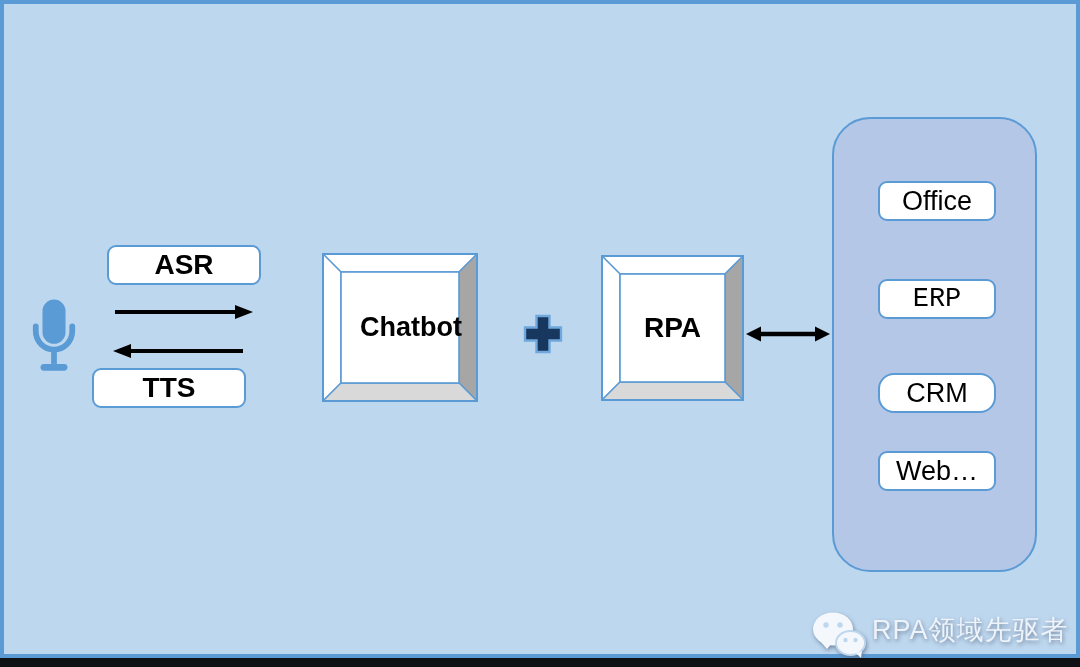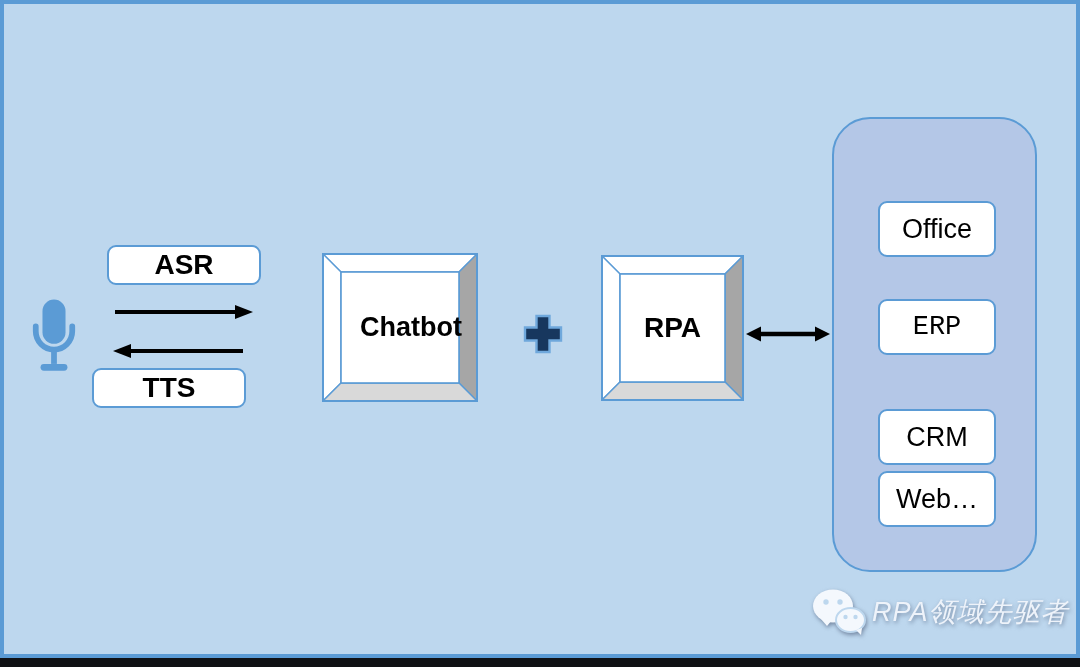--- a/index.html
+++ b/index.html
@@ -47,32 +47,31 @@
   .bevel-chatbot .bevel-label { left: 19px; top: 19px; width: 140px; height: 111px; font-size: 27px; }
   .bevel-rpa .bevel-label     { left: 19px; top: 19px; width: 105px; height: 108px; border-radius: 8px; }
 
   .plus-wrap { position: absolute; left: 518px; top: 309px; width: 42px; height: 42px; }
 
   
   .apps-panel {
     position: absolute; left: 828px; top: 113px; width: 205px; height: 455px;
     background: #b4c7e7; border: 2px solid #5b9bd5; border-radius: 38px;
   }
-  .app-pill { left: 44px; width: 118px; height: 56px; margin-top: 20px; }
+  .app-pill { left: 44px; width: 118px; height: 40px; }
   .app-0 { top: 62px; }
   .app-1 { top: 160px; font-family: Liberation Mono, monospace; }
-  .app-2 { top: 270px; }
+  .app-2 { top: 254px; border-radius: 16px; }
   .app-3 { top: 332px; }
 
   
   .watermark {
-    position: absolute; left: 808px; top: 584px; height: 48px;
-    display: flex; align-items: center; gap: 6px;
+    position: absolute; left: 808px; top: 608px; height: 48px;
+    display: flex; gap: 6px;
     filter: drop-shadow(1px 2px 2px rgba(92,110,138,0.75));
-    font-style: italic;
   }
   .watermark-text {
     color: #eef3fa; font-size: 27px; letter-spacing: 1px;
     font-family: "Liberation Sans", sans-serif;
   }
 </style>
 </head>
 <body>
 
 <div class="stage">

